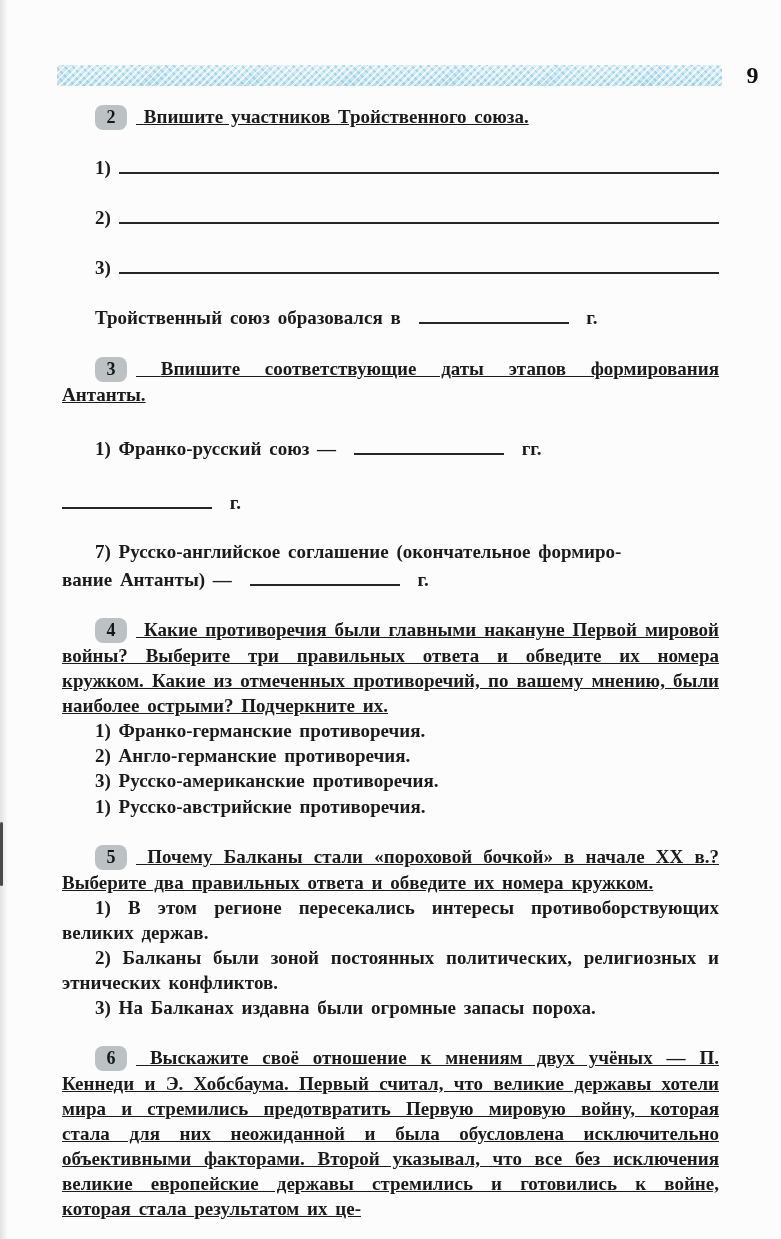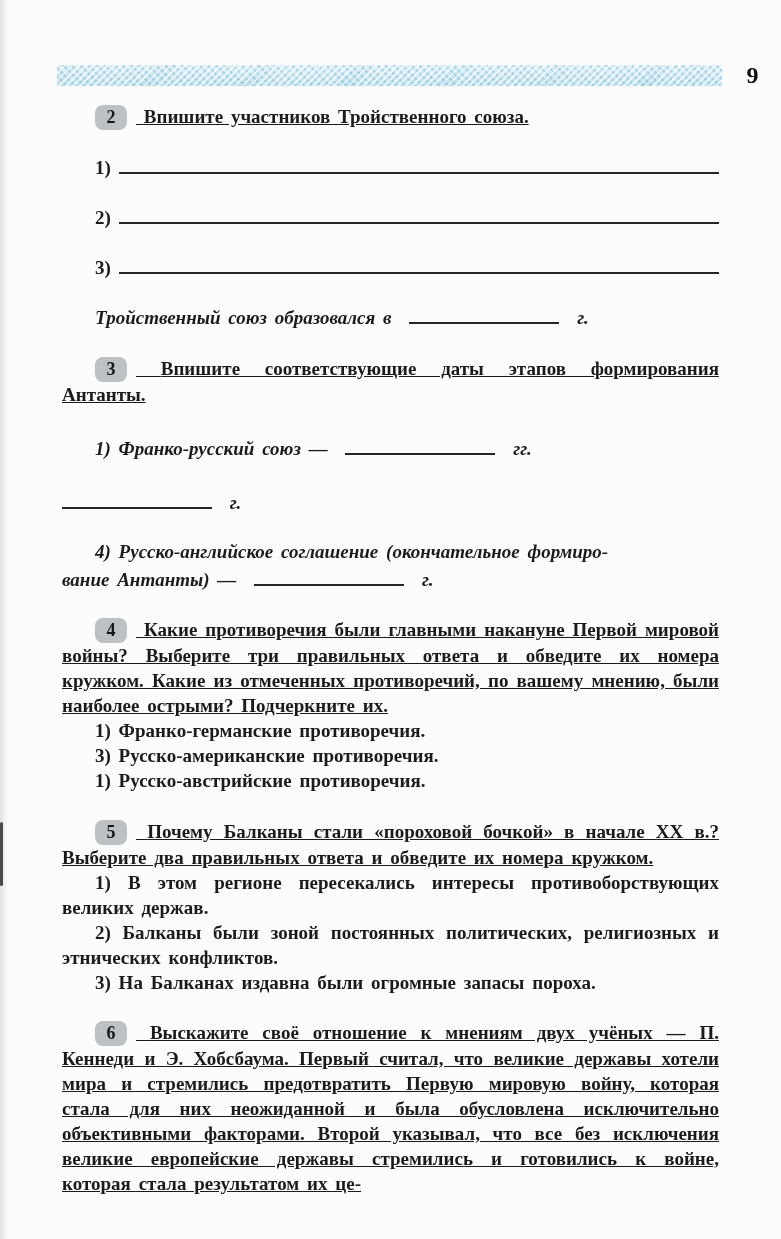--- a/index.html
+++ b/index.html
@@ -66,21 +66,21 @@
     vertical-align:baseline;
   }
   .w150{width:150px;margin:0 10px;}
   .blank-row{
     display:flex;align-items:baseline;
     padding-left:33px;
     margin:24px 0 0 0;
   }
   .blank-row .num{flex:0 0 auto;margin-right:8px;}
   .blank-row .grow{flex:1 1 auto;}
-  .line{margin:0;padding-left:33px;text-align:left;font-style:italic;}
+  .line{margin:0;padding-left:33px;text-align:left;}
   .line.noindent{padding-left:0;}
   .mt14{margin-top:2px;}
   .mt20{margin-top:28px;}
   .mt24{margin-top:24px;}
   .option{margin:0;text-indent:33px;}
 </style>
 </head>
 <body>
 
 <div class="page">
@@ -126,35 +126,36 @@
       <p class="line mt20">
         <span>1) Франко-русский союз —</span>
         <span class="blank w150"></span>
         <span>гг.</span>
       </p>
       <p class="line noindent mt20">
         <span class="blank w150" style="margin-left:0"></span>
         <span>г.</span>
       </p>
       <p class="line mt24">
-        <span>4) Русско-английское соглашение (окончательное формиро-</span>
+        <span>7) Русско-английское соглашение (окончательное формиро-</span>
       </p>
       <p class="line noindent mt14">
         <span>вание Антанты) —</span>
         <span class="blank w150"></span>
         <span>г.</span>
       </p>
     </section>
 
     <section class="task">
       <p class="para">
         <span class="badge">4</span>
         <span>Какие противоречия были главными накануне Первой мировой войны? Выберите три правильных ответа и обведите их номера кружком. Какие из отмеченных противоречий, по вашему мнению, были наиболее острыми? Подчеркните их.</span>
       </p>
       <p class="option">1) Франко-германские противоречия.</p>
+      <p class="option">2) Англо-германские противоречия.</p>
       <p class="option">3) Русско-американские противоречия.</p>
       <p class="option">1) Русско-австрийские противоречия.</p>
     </section>
 
     <section class="task">
       <p class="para">
         <span class="badge">5</span>
         <span>Почему Балканы стали «пороховой бочкой» в начале XX в.? Выберите два правильных ответа и обведите их номера кружком.</span>
       </p>
       <p class="option">1) В этом регионе пересекались интересы противоборствующих великих держав.</p>

